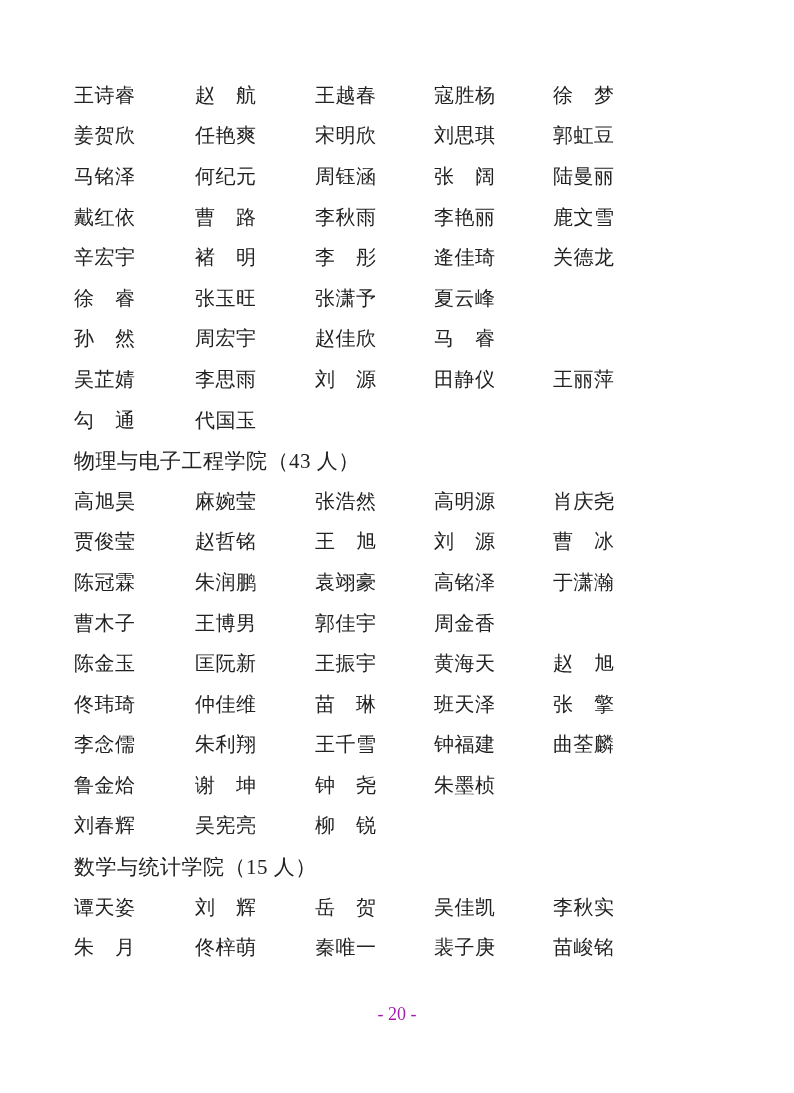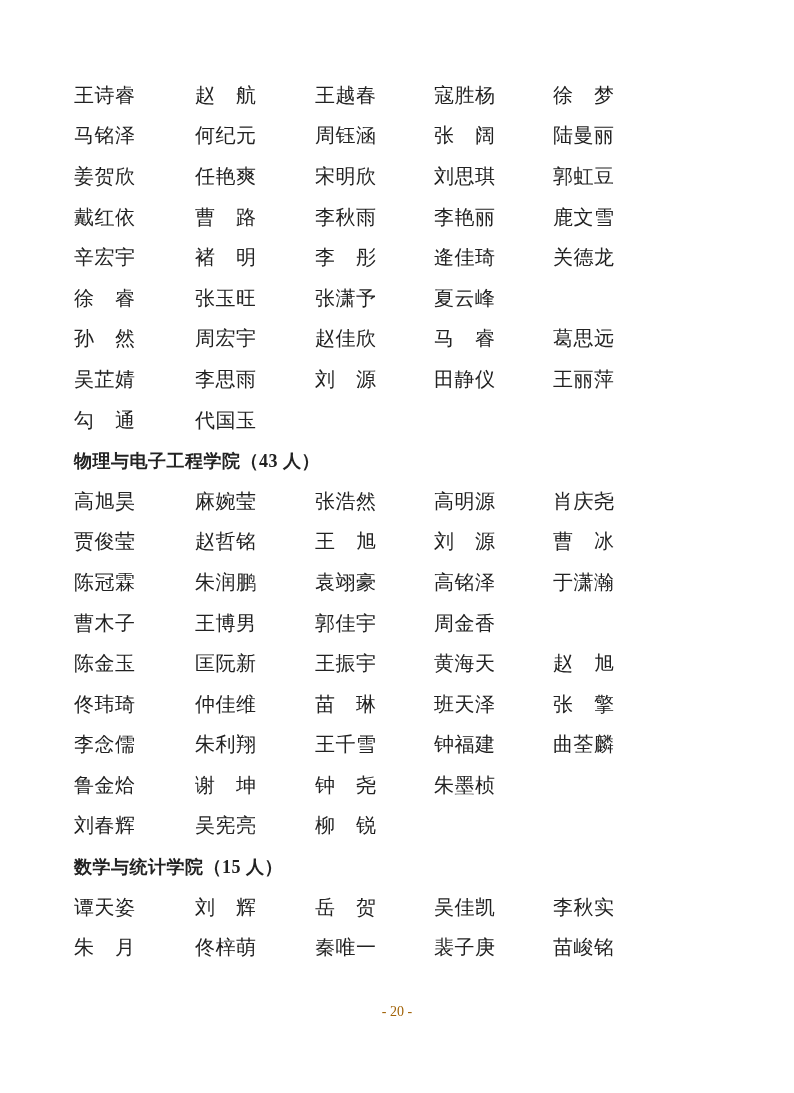--- a/index.html
+++ b/index.html
@@ -31,59 +31,59 @@
   .name {
     font-size: 20px;
     white-space: pre;
     letter-spacing: 0.5px;
     display: inline-block;
   }
   .section-heading {
     height: 40.6px;
     display: flex;
     align-items: center;
-    font-weight: bold;
-    font-size: 18px;
+    font-weight: normal;
+    font-size: 21px;
     letter-spacing: 0.5px;
   }
   .footer {
     position: absolute;
     top: 1004px;
     left: 0;
     width: 794px;
     text-align: center;
-    font-size: 14px;
-    color: #a16207;
+    font-size: 18px;
+    color: #a21caf;
   }
 </style>
 </head>
 <body>
 
 <div class="page">
   <div class="content" id="content">
       <div class="name-row">
         <span class="name">王诗睿</span>
         <span class="name">赵　航</span>
         <span class="name">王越春</span>
         <span class="name">寇胜杨</span>
         <span class="name">徐　梦</span>
       </div>
       <div class="name-row">
+        <span class="name">姜贺欣</span>
+        <span class="name">任艳爽</span>
+        <span class="name">宋明欣</span>
+        <span class="name">刘思琪</span>
+        <span class="name">郭虹豆</span>
+      </div>
+      <div class="name-row">
         <span class="name">马铭泽</span>
         <span class="name">何纪元</span>
         <span class="name">周钰涵</span>
         <span class="name">张　阔</span>
         <span class="name">陆曼丽</span>
-      </div>
-      <div class="name-row">
-        <span class="name">姜贺欣</span>
-        <span class="name">任艳爽</span>
-        <span class="name">宋明欣</span>
-        <span class="name">刘思琪</span>
-        <span class="name">郭虹豆</span>
       </div>
       <div class="name-row">
         <span class="name">戴红依</span>
         <span class="name">曹　路</span>
         <span class="name">李秋雨</span>
         <span class="name">李艳丽</span>
         <span class="name">鹿文雪</span>
       </div>
       <div class="name-row">
         <span class="name">辛宏宇</span>
@@ -96,21 +96,20 @@
         <span class="name">徐　睿</span>
         <span class="name">张玉旺</span>
         <span class="name">张潇予</span>
         <span class="name">夏云峰</span>
       </div>
       <div class="name-row">
         <span class="name">孙　然</span>
         <span class="name">周宏宇</span>
         <span class="name">赵佳欣</span>
         <span class="name">马　睿</span>
-        <span class="name">葛思远</span>
       </div>
       <div class="name-row">
         <span class="name">吴芷婧</span>
         <span class="name">李思雨</span>
         <span class="name">刘　源</span>
         <span class="name">田静仪</span>
         <span class="name">王丽萍</span>
       </div>
       <div class="name-row">
         <span class="name">勾　通</span>

